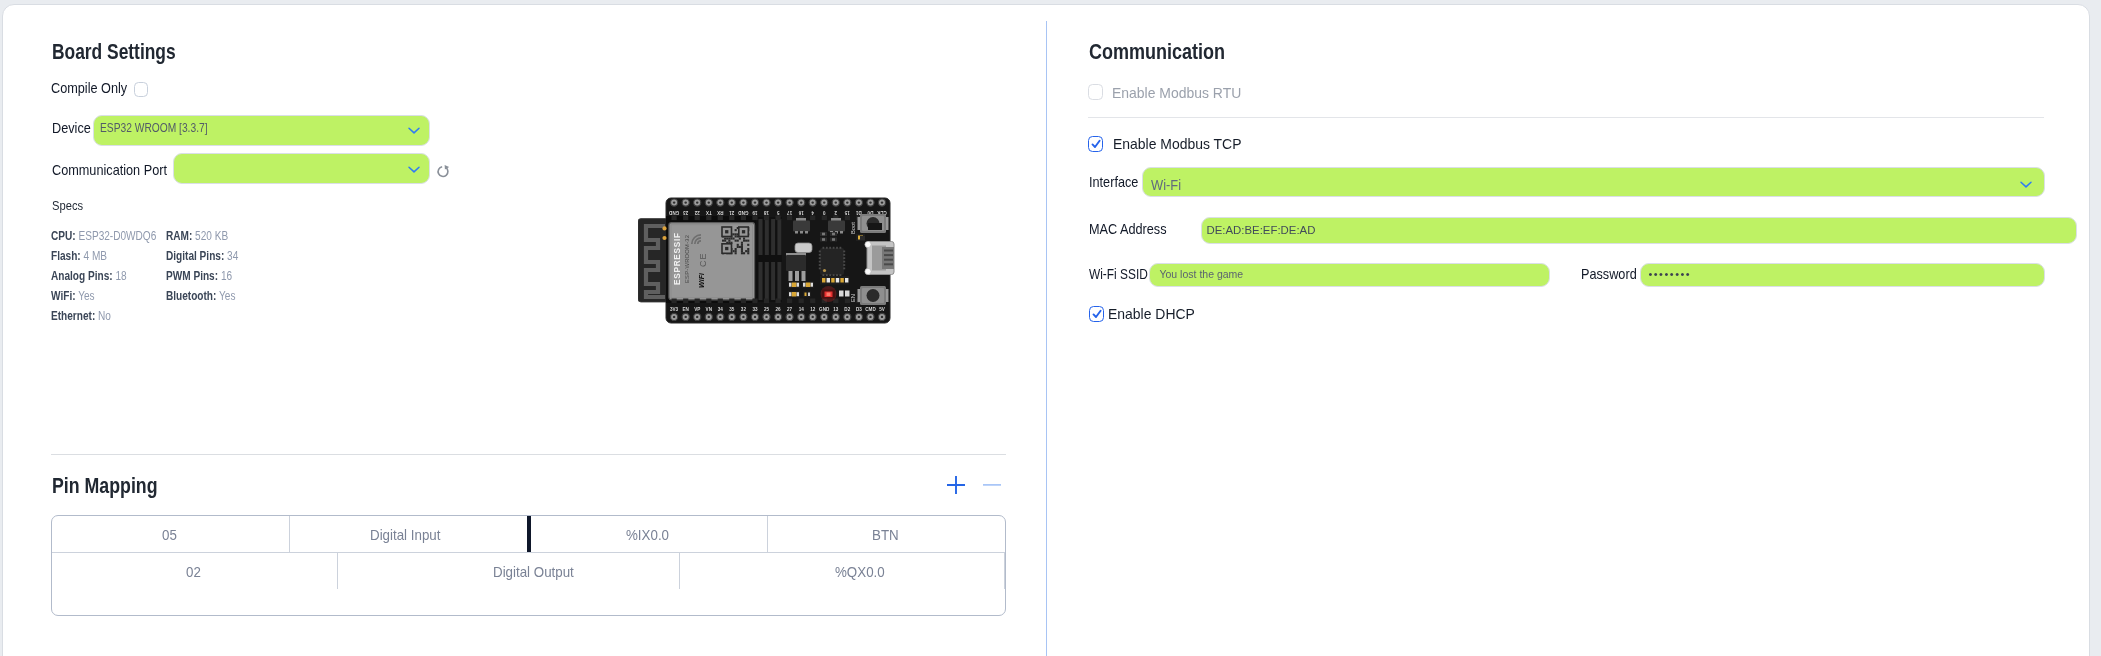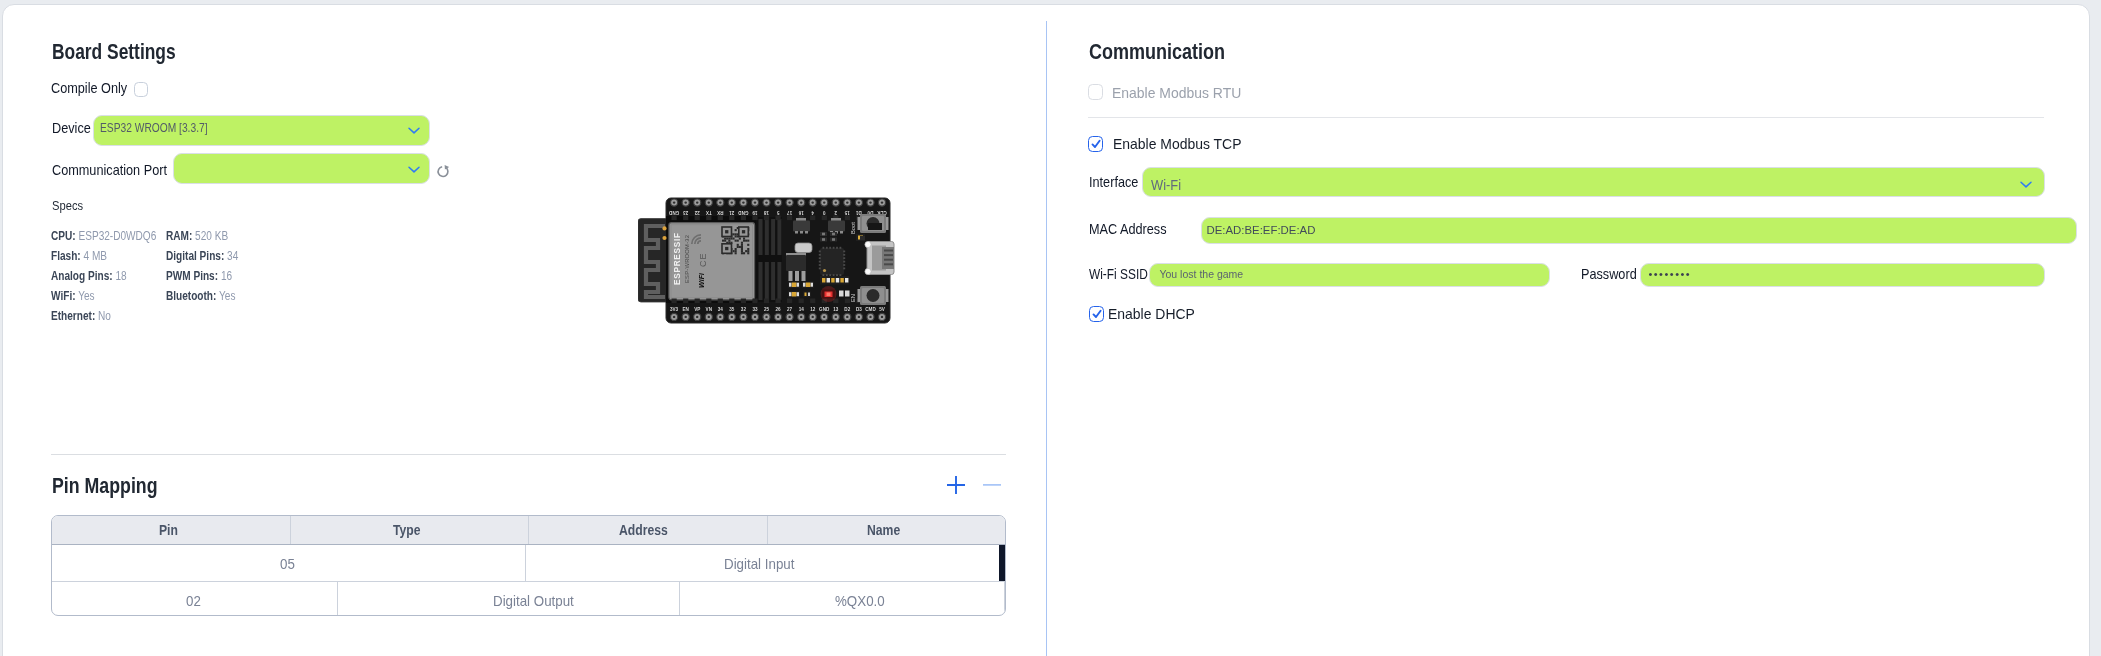--- a/index.html
+++ b/index.html
@@ -436,40 +436,32 @@
 
 <div class="t h2" style="left:51.5px; top:475.1px; transform:scaleX(0.807);">Pin Mapping</div>
 <svg class="abs" style="left:946.9px; top:476px;" width="18" height="18" viewBox="0 0 18 18">
     <path d="M9 0.2 V17.8 M0.2 9 H17.8" stroke="#2465e6" stroke-width="1.9" stroke-linecap="round"></path>
   </svg>
 <svg class="abs" style="left:982.9px; top:476px;" width="18" height="18" viewBox="0 0 18 18">
     <path d="M0.3 8.8 H17.7" stroke="#a9c6f7" stroke-width="1.8" stroke-linecap="round"></path>
   </svg>
 
 <div class="abs" style="left:51px; top:515px; width:955px; height:101px; border:1px solid #b2bbcb; border-radius:7px; overflow:hidden; background:#fff;">
-  <div style="display:flex; height:29px; background:#e8eaef; border-bottom:1px solid #aab3c2; font-size:14.5px; font-weight:700; color:#4a5568;">
-    <div class="cell" style="border-right:1px solid #ccd2dc;">
-        <span class="stx" style="transform:scaleX(0.84);">Pin</span>
-      </div>
-    <div class="cell" style="border-right:1px solid #ccd2dc;">
-        <span class="stx" style="transform:scaleX(0.84);">Type</span>
-      </div>
-    <div class="cell" style="border-right:1px solid #ccd2dc;">
-        <span class="stx" style="transform:scaleX(0.84);">Address</span>
-      </div>
-    <div class="cell">
-        <span class="stx" style="transform:scaleX(0.84);">Name</span>
-      </div>
-  </div>
   <div style="display:flex; height:36.5px; border-bottom:1px solid #ccd2dc; font-size:14.5px; color:#7a8295;">
     <div class="cell" style="border-right:1px solid #ccd2dc;">
         <span class="stx" style="transform:scaleX(0.92); position:relative; top:1.2px;">05</span>
       </div>
-    <div class="cell" style="border-right:6px solid #0f172a;">
+    <div class="cell" style="border-right:4px solid #0f172a;">
         <span class="stx" style="transform:scaleX(0.92); position:relative; top:1.2px;">Digital Input</span>
+      </div>
+    <div class="cell" style="border-right:1px solid #ccd2dc;">
+        <span class="stx" style="transform:scaleX(0.92); position:relative; top:1.2px;">%IX0.0</span>
+      </div>
+    <div class="cell">
+        <span class="stx" style="transform:scaleX(0.92); position:relative; top:1.2px;">BTN</span>
       </div>
   </div>
   <div style="display:flex; height:36.5px; font-size:14.5px; color:#7a8295;gap:39px;">
     <div class="cell" style="border-right:1px solid #ccd2dc;">
         <span class="stx" style="transform:scaleX(0.92); position:relative; top:1.2px;">02</span>
       </div>
     <div class="cell" style="border-right:1px solid #ccd2dc;margin-left:17px;">
         <span class="stx" style="transform:scaleX(0.92); position:relative; top:1.2px;">Digital Output</span>
       </div>
     <div class="cell" style="border-right:1px solid #ccd2dc;">

